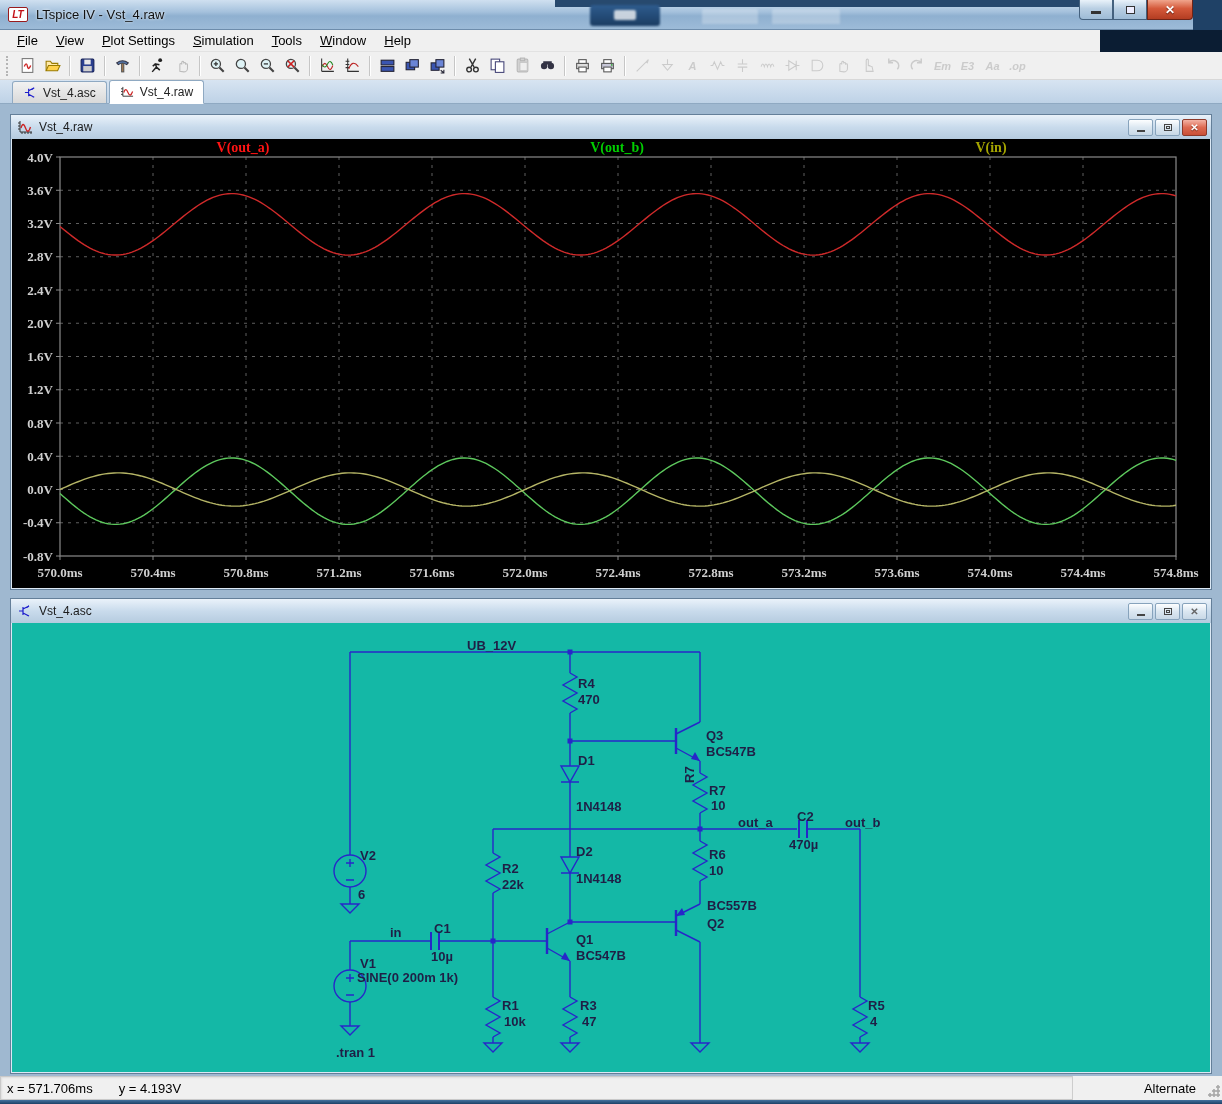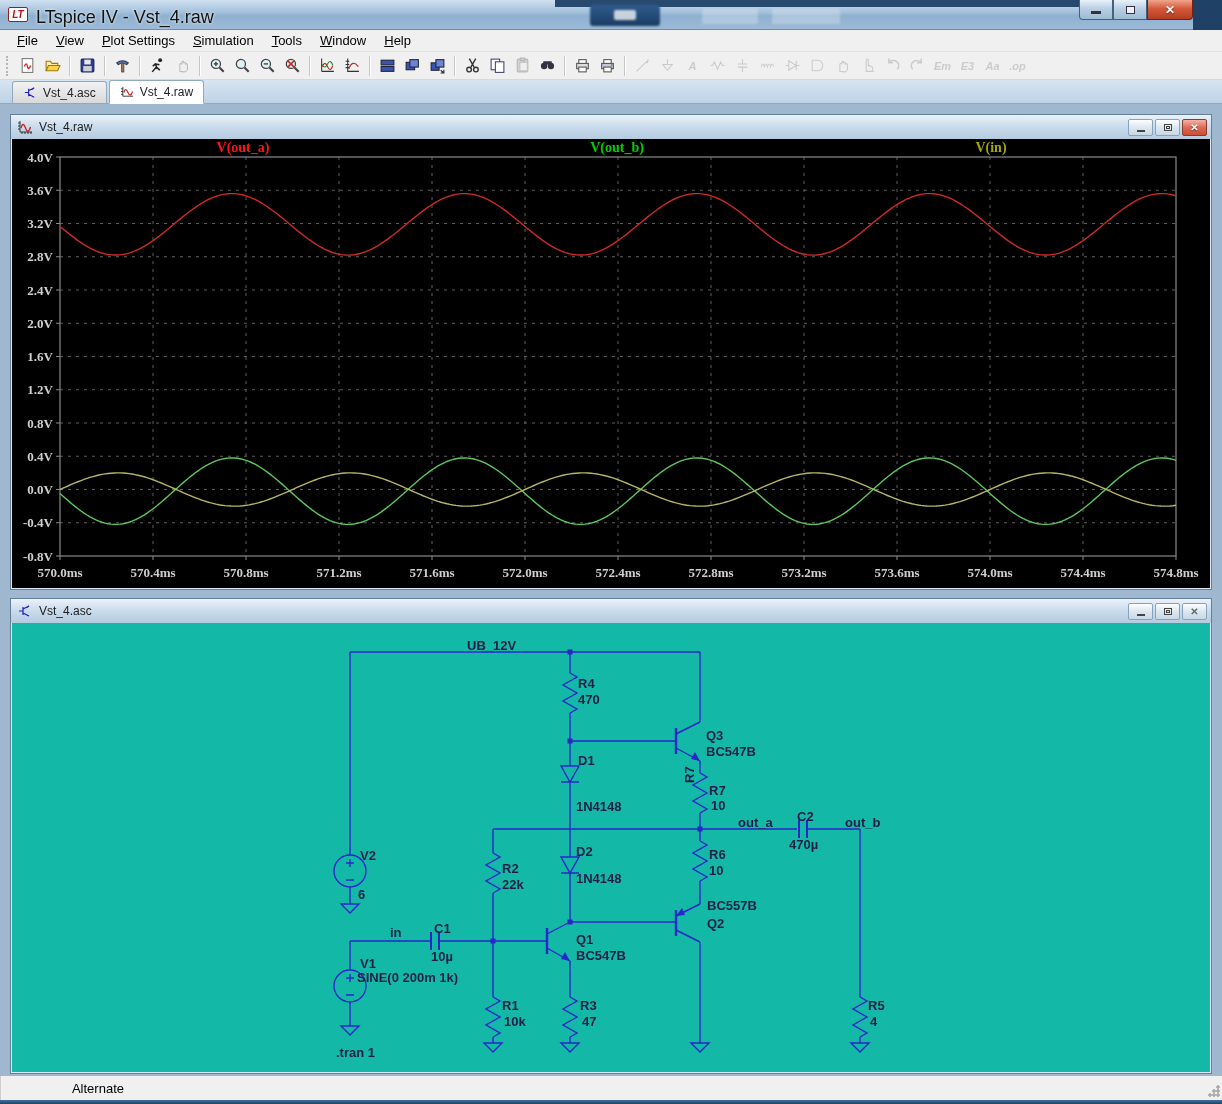--- a/index.html
+++ b/index.html
@@ -14,32 +14,32 @@
     border-bottom:1px solid #6d8cab; }
   .art-top   { position:absolute; left:555px; top:0; width:667px; height:7px; background:#27496e; }
   .art-btn   { position:absolute; left:590px; top:5px; width:70px; height:21px;
     background:linear-gradient(#2e5c8e,#1b3c62); border-radius:3px; filter:blur(1px); }
   .art-btn i { position:absolute; left:24px; top:5px; width:22px; height:10px; background:rgba(255,255,255,.75); border-radius:2px; }
   .art-tab   { position:absolute; top:9px; height:15px; background:rgba(255,255,255,.26); border-radius:2px 2px 0 0; filter:blur(1px); }
   .art-corner{ position:absolute; right:0; top:0; width:29px; height:30px; background:#1f4166; }
   .logo { position:absolute; left:8px; top:7px; width:20px; height:15px; background:#fff;
     border:1px solid #981b1e; border-radius:2px; color:#c31017; font-weight:bold; font-style:italic;
     font-size:10px; text-align:center; line-height:13px; }
-  .wtitle { position:absolute; left:36px; top:7px; font-size:18px; color:#111; text-shadow:0 0 3px #fff; }
+  .wtitle { position:absolute; left:36px; top:7px; font-size:13px; color:#111; text-shadow:0 0 3px #fff; }
   .winbtns { position:absolute; right:29px; top:0; height:20px; display:flex; }
   .winbtn { width:34px; height:20px; border:1px solid #44617e; border-top:none;
     background:linear-gradient(#e9f2fa,#b9cfe3 45%,#9dbbd6); display:flex; align-items:center; justify-content:center; }
   .winbtn.first { border-radius:0 0 0 4px; }
   .winbtn.close { width:46px; background:linear-gradient(#f0a58c,#d4593a 45%,#b33d22); border-radius:0 0 4px 0; border-color:#6e2417; }
   .g-min { width:10px; height:3px; background:#333; margin-top:6px; }
   .winbtn.close .x { color:#fff; font-size:12px; font-weight:bold; text-shadow:0 1px 1px #5a1408; }
   .g-res { width:9px; height:8px; border:1px solid #333; background:#eef; }
 
   
-  .menubar { position:absolute; left:0; top:30px; width:1222px; height:22px; background:#f0f0f0;
+  .menubar { position:absolute; left:0; top:30px; width:1100px; height:22px; background:#f0f0f0;
     display:flex; align-items:center; padding-left:8px; font-size:13px; color:#000;
     border-bottom:1px solid #e2e2e2; }
   .menuitem { padding:2px 9px; cursor:default; }
 
   
   .toolbar { position:absolute; left:0; top:52px; width:1222px; height:28px; background:#f0f0f0;
     border-bottom:1px solid #d8d8d8; display:flex; align-items:center; padding-left:4px; }
   .tb-handle { width:5px; height:20px; border-left:2px dotted #b5b5b5; margin:0 4px 0 2px; }
   .tbtn { width:25px; height:24px; display:flex; align-items:center; justify-content:center; border:1px solid transparent; }
   .tbtn svg { width:17px; height:17px; }
@@ -598,19 +598,23 @@
               <text x="868" y="1009" fill="#1f1f46" font-size="13" font-weight="600">R5</text>
               <text x="870" y="1025" fill="#1f1f46" font-size="13" font-weight="600">4</text>
               <text x="336" y="1056" fill="#1f1f46" font-size="13" font-weight="600">.tran 1</text>
             </g>
         </svg>
       </div>
     </div>
   </div>
 
   <div class="statusbar">
+    <div class="scell-left">
+      <span>x = 571.706ms</span>
+      <span>y = 4.193V</span>
+    </div>
     <div class="scell-right">
       <span>Alternate</span>
     </div>
     <div class="grip"></div>
   </div>
   <div class="bottom-edge"></div>
 </div>
 
 </body></html>

